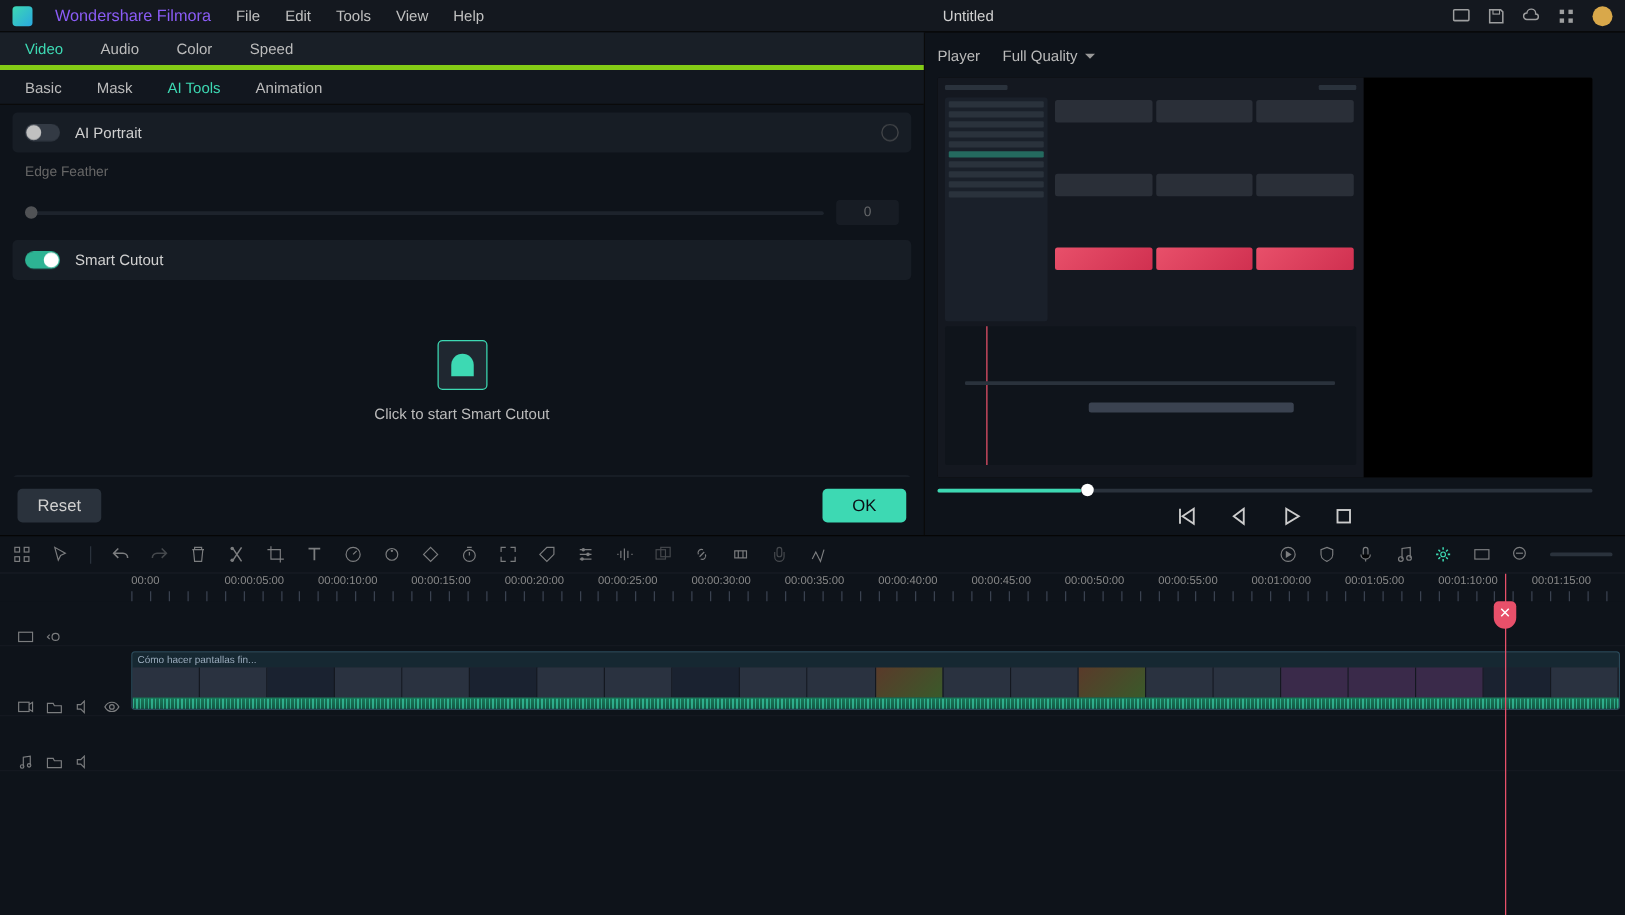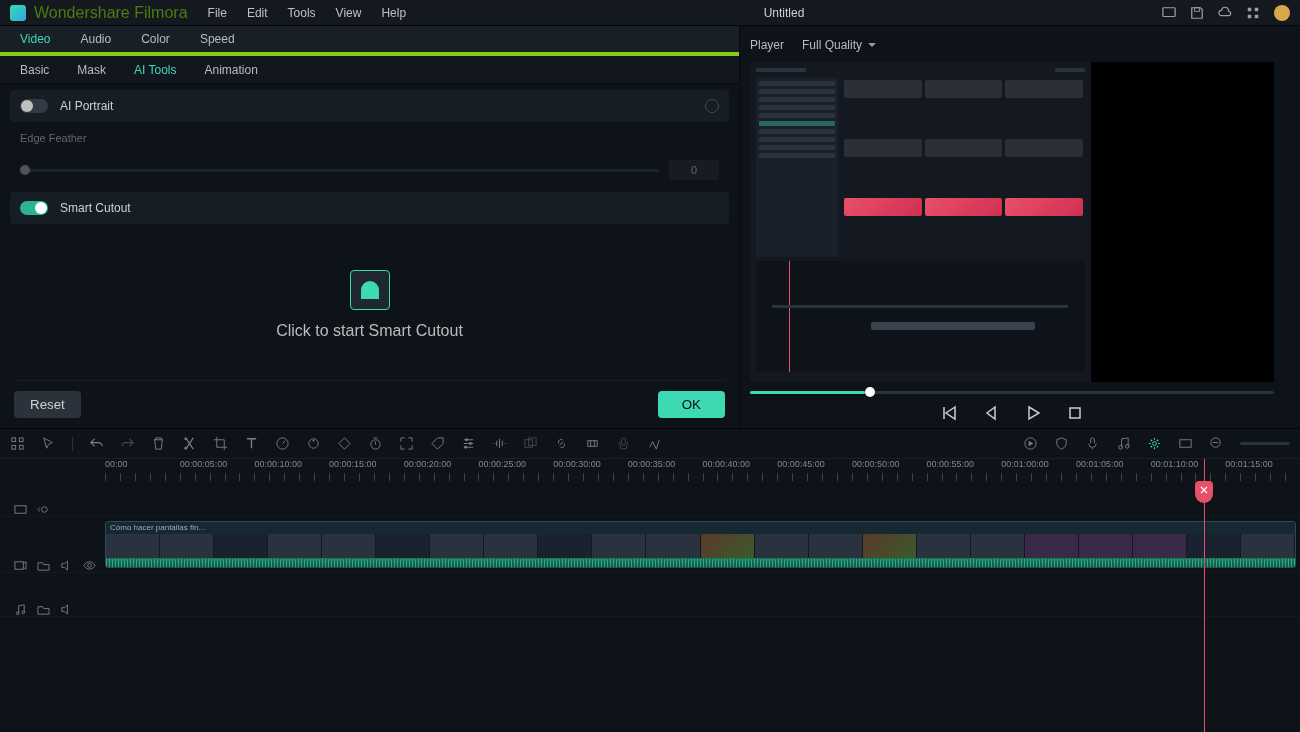--- a/index.html
+++ b/index.html
@@ -2,21 +2,21 @@
 <html><head>
 <meta charset="utf-8">
 <style>
 * { margin: 0; padding: 0; box-sizing: border-box; font-family: -apple-system, BlinkMacSystemFont, "Segoe UI", sans-serif; }
 body { background: #0a0e14; color: #c8c8c8; font-size: 12px; overflow: hidden; width: 1300px; height: 732px; }
 .app { width: 1300px; height: 732px; display: flex; flex-direction: column; }
 
 
 .titlebar { height: 26px; background: #14181f; display: flex; align-items: center; padding: 0 10px; border-bottom: 1px solid #050505; }
 .titlebar .logo { width: 16px; height: 16px; background: linear-gradient(135deg, #3dd9b3, #2aa8e0); border-radius: 3px; margin-right: 8px; }
-.titlebar .app-name { color: #4d7c0f; font-size: 16px; margin-right: 20px; }
+.titlebar .app-name { color: #8b5cf6; font-size: 13px; margin-right: 20px; margin-left: 10px; }
 .titlebar .menus { display: flex; gap: 20px; }
 .titlebar .menus span { color: #c0c0c0; cursor: pointer; }
 .titlebar .doc-title { flex: 1; text-align: center; color: #d0d0d0; }
 .titlebar .right-icons { display: flex; gap: 14px; align-items: center; }
 .titlebar .ic { width: 14px; height: 14px; opacity: 0.8; }
 .titlebar .avatar { width: 16px; height: 16px; background: #d9a84a; border-radius: 50%; }
 
 
 .main { flex: 1; display: flex; min-height: 0; }
 
@@ -40,21 +40,21 @@
 
 .slider-row { padding: 4px 10px 12px 10px; display: flex; align-items: center; gap: 10px; }
 .slider-row .label { color: #666; font-size: 11px; width: 80px; }
 .slider-row .track { flex: 1; height: 3px; background: #2a323c; border-radius: 2px; position: relative; }
 .slider-row .thumb { position: absolute; width: 10px; height: 10px; background: #888; border-radius: 50%; top: -4px; left: 0; }
 .slider-row .val { width: 50px; height: 20px; background: #20262f; border-radius: 3px; text-align: center; line-height: 20px; color: #aaa; font-size: 11px; }
 
 .cutout-zone { height: 150px; display: flex; flex-direction: column; align-items: center; justify-content: center; gap: 12px; }
 .cutout-icon { width: 40px; height: 40px; background: #1f2730; border: 1px solid #3dd9b3; border-radius: 4px; display: flex; align-items: center; justify-content: center; }
 .cutout-icon .person { width: 18px; height: 18px; background: #3dd9b3; border-radius: 50% 50% 0 0; }
-.cutout-label { color: #bbb; font-size: 16px; }
+.cutout-label { color: #bbb; font-size: 12px; }
 
 .handle { width: 30px; height: 5px; background: #2a323c; border-radius: 3px; margin: 8px auto; }
 
 .footer-btns { padding: 10px 14px; display: flex; justify-content: space-between; }
 .btn-reset { background: #2a323c; color: #d0d0d0; border: none; padding: 6px 16px; border-radius: 4px; cursor: pointer; }
 .btn-ok { background: #3dd9b3; color: #0a0e14; border: none; padding: 6px 24px; border-radius: 4px; cursor: pointer; font-weight: 500; }
 
 
 .right { flex: 1; background: #0e131a; display: flex; flex-direction: column; padding: 6px 26px 0 10px; }
 .player-hdr { height: 26px; display: flex; align-items: center; gap: 18px; }

